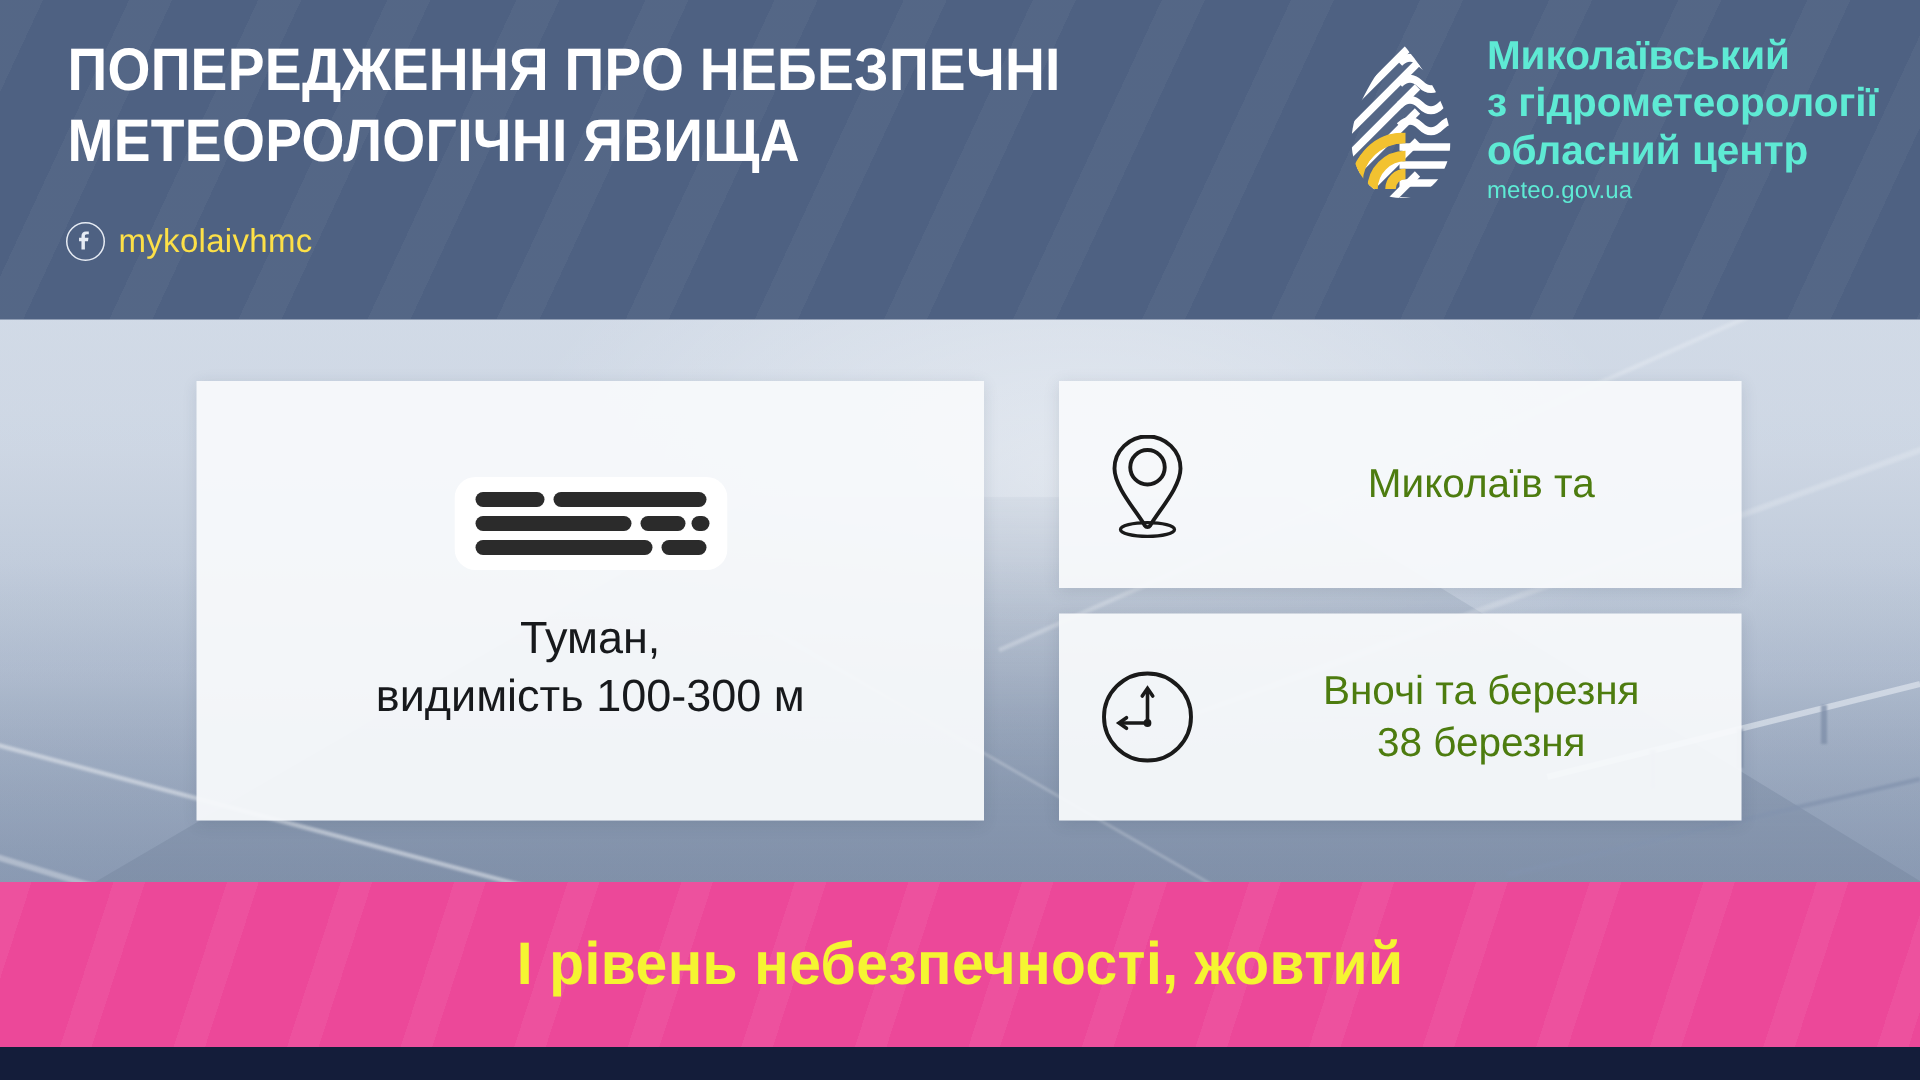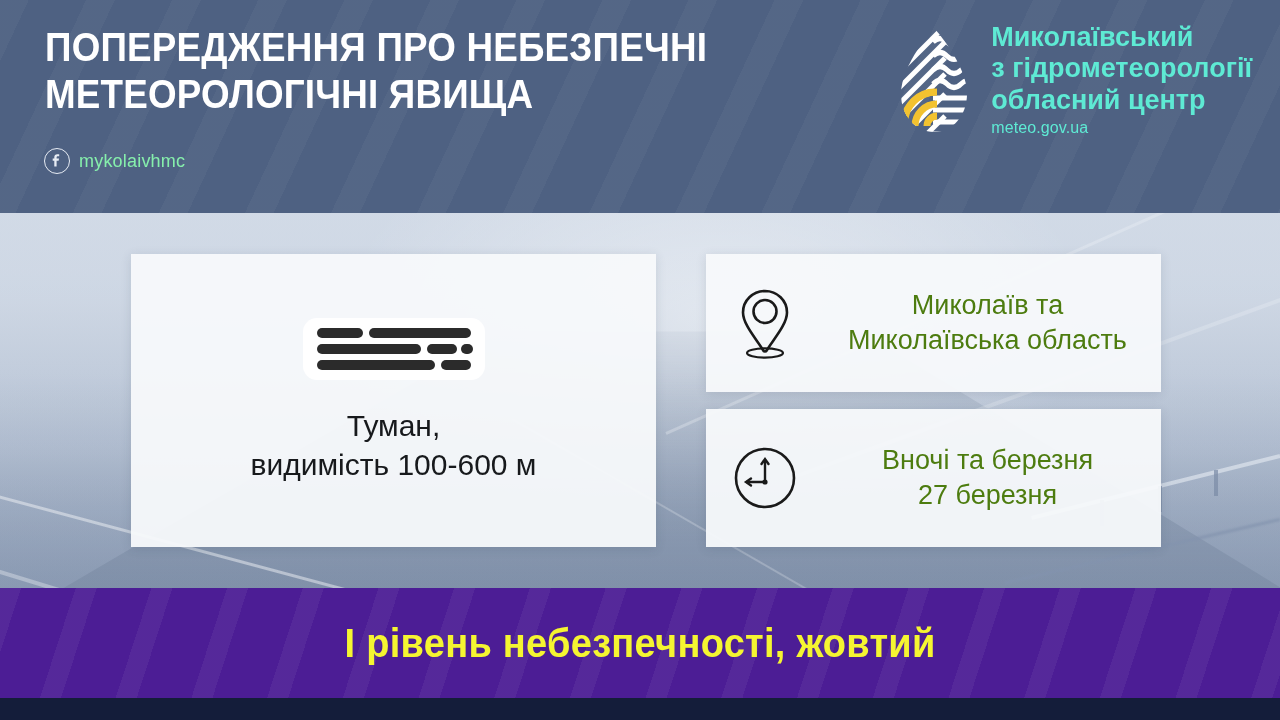--- a/index.html
+++ b/index.html
@@ -79,21 +79,21 @@
   .title .ln { display:block; white-space:nowrap; }
 
   .socials { position:absolute; left:44px; top:148px; display:flex; align-items:center; gap:13px; }
   .social { display:flex; align-items:center; gap:9px; }
   .soc-ic {
     width:26px; height:26px; border-radius:50%;
     border:1.6px solid #e7ecf4; color:#e7ecf4;
     display:flex; align-items:center; justify-content:center;
   }
   .soc-ic svg { display:block; }
-  .soc-txt { color:#86efac; font-size:18px; letter-spacing:.2px; }
+  .soc-txt { color:#fde047; font-size:22px; letter-spacing:.2px; }
 
   
   .logo-block { position:absolute; right:28px; top:22px; display:flex; align-items:flex-start; gap:16px; }
   .logo-mark { width:82px; height:110px; flex:0 0 auto; margin-top:4px; }
   .org { color:#5eead4; }
   .org .oln { display:block; font-size:27px; font-weight:bold; line-height:1.16; white-space:nowrap; }
   .org .site { display:block; font-size:16px; font-weight:normal; line-height:1.3; margin-top:2px; letter-spacing:.1px; }
 
   
   .card {
@@ -115,21 +115,21 @@
   .card-side { left:706px; width:455px; height:138px; gap:34px; padding:0 18px 0 26px; }
   .card-loc  { top:254px; }
   .card-time { top:409px; }
   .side-icon { width:66px; height:74px; flex:0 0 auto; }
   .side-text { color:#4d7c0f; font-size:27px; line-height:1.3; text-align:center; flex:1; }
   .side-text span { display:block; white-space:nowrap; }
 
   
   .bottom {
     position:absolute; left:0; bottom:22px; width:1280px; height:110px;
-    background:#4c1d95;
+    background:#ec4899;
     display:flex; align-items:center; justify-content:center;
     overflow:hidden;
   }
   .bottom .bstripes {
     position:absolute; inset:0;
     background:repeating-linear-gradient(108deg,
       rgba(255,255,255,.05) 0px, rgba(255,255,255,.05) 20px,
       rgba(255,255,255,0) 20px, rgba(255,255,255,0) 72px);
   }
   .bottom-text {
@@ -250,50 +250,49 @@
         <rect x="66" y="10" width="102" height="10" rx="5"></rect>
         <rect x="14" y="26" width="104" height="10" rx="5"></rect>
         <rect x="124" y="26" width="30" height="10" rx="5"></rect>
         <rect x="158" y="26" width="12" height="10" rx="5"></rect>
         <rect x="14" y="42" width="118" height="10" rx="5"></rect>
         <rect x="138" y="42" width="30" height="10" rx="5"></rect>
       </g>
     </svg>
     <div class="ctext">
       <span>Туман,</span>
-      <span>видимість 100-600 м</span>
+      <span>видимість 100-300 м</span>
     </div>
   </div>
 
   <div class="card card-side card-loc">
     <svg class="side-icon" viewBox="0 0 66 74">
       <path d="M33 5 C20.8 5 11 14.6 11 26.4 C11 39 26 55 31.3 64.5 a2 2 0 0 0 3.4 0 C40 55 55 39 55 26.4 C55 14.6 45.2 5 33 5 Z" fill="none" stroke="#1a1a1a" stroke-width="2.6"></path>
       <circle cx="33" cy="25.5" r="11.5" fill="none" stroke="#1a1a1a" stroke-width="2.6"></circle>
       <ellipse cx="33" cy="67" rx="18" ry="4.6" fill="none" stroke="#1a1a1a" stroke-width="2.2"></ellipse>
     </svg>
     <div class="side-text">
       <span>Миколаїв та</span>
-      <span>Миколаївська область</span>
     </div>
   </div>
 
   <div class="card card-side card-time">
     <svg class="side-icon" viewBox="0 0 66 74">
       <circle cx="33" cy="37" r="29" fill="none" stroke="#1a1a1a" stroke-width="2.6"></circle>
       <circle cx="33" cy="41" r="2.6" fill="#1a1a1a"></circle>
       <g stroke="#1a1a1a" stroke-width="2.4" fill="none" stroke-linecap="round">
         <line x1="33" y1="41" x2="33" y2="19"></line>
         <polyline points="29.5,23 33,18 36.5,23"></polyline>
         <line x1="33" y1="41" x2="15" y2="41"></line>
         <polyline points="19,37.5 14,41 19,44.5"></polyline>
       </g>
     </svg>
     <div class="side-text">
       <span>Вночі та березня</span>
-      <span>27 березня</span>
+      <span>38 березня</span>
     </div>
   </div>
 
   <div class="bottom">
     <div class="bstripes"></div>
     <div class="bottom-text">І рівень небезпечності, жовтий</div>
   </div>
   <div class="footer-strip"></div>
 
 </div>

